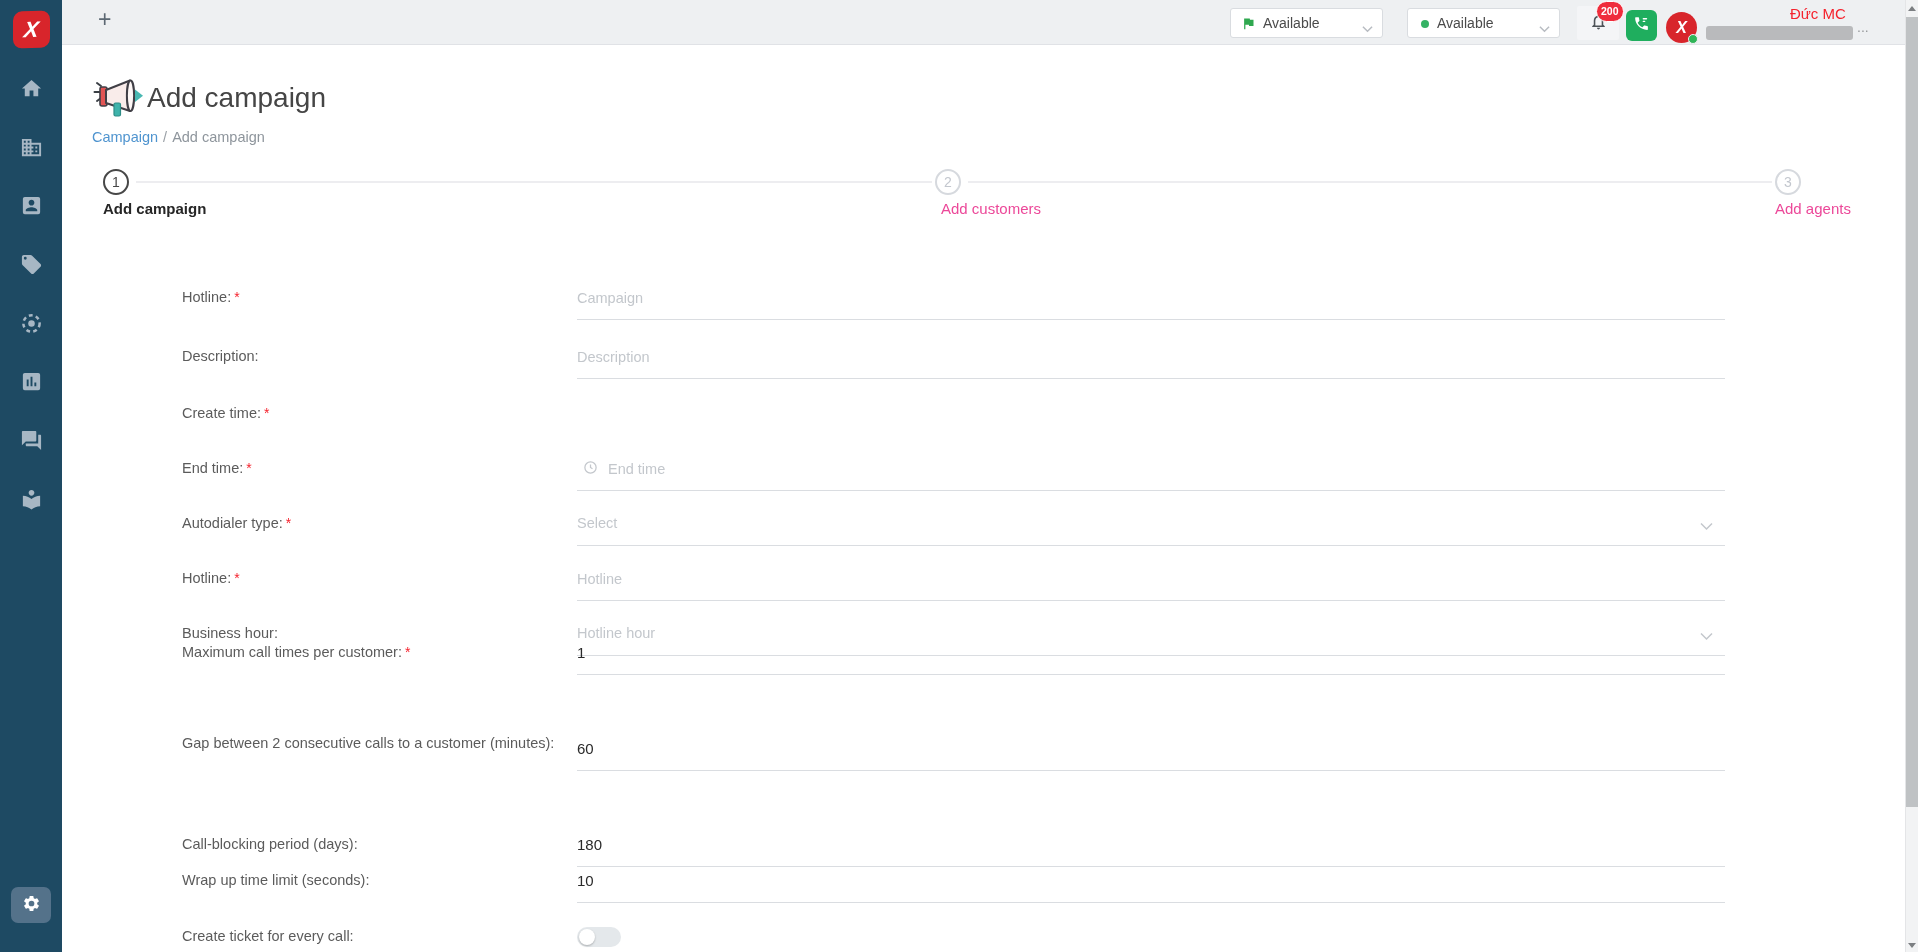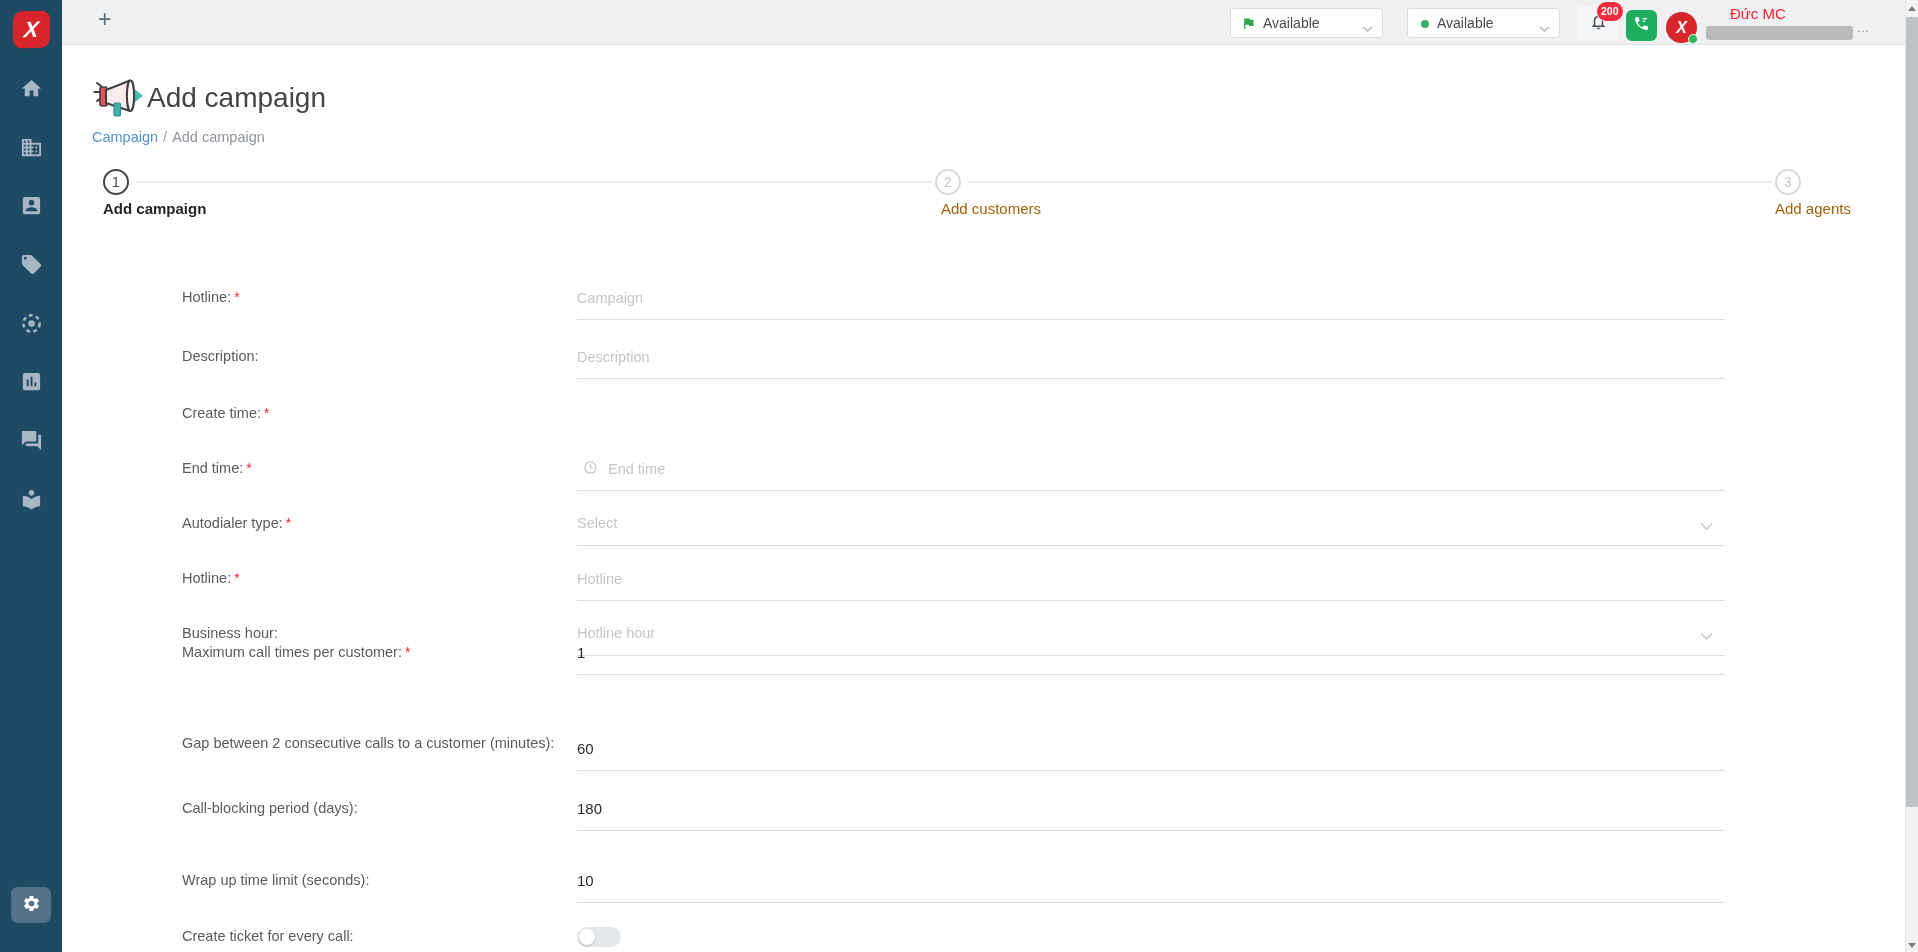--- a/index.html
+++ b/index.html
@@ -45,21 +45,21 @@
   .page-title { position:absolute; left:147px; top:82px; font-size:28px; color:#454545; font-weight:400; }
   .crumbs { position:absolute; left:92px; top:129px; font-size:14.5px; }
   .crumb-link { color:#4f94cf; cursor:pointer; }
   .crumb-sep { color:#9aa0a6; margin:0 5px; }
   .crumb-cur { color:#8e959c; }
 
   
   .step-circle { position:absolute; top:169px; width:26px; height:26px; border-radius:50%; border:2px solid #d6d9de; color:#c3c7ce; font-size:14px; text-align:center; line-height:23px; background:#fff; z-index:2; }
   .step-circle.active { border-color:#474747; color:#474747; font-weight:500; }
   .step-line { position:absolute; top:181px; height:2px; background:#ededf0; }
-  .step-label { position:absolute; top:200px; font-size:15px; color:#a16207; }
+  .step-label { position:absolute; top:200px; font-size:15px; color:#ec4899; }
   .step-label.active { color:#262626; font-weight:bold; }
 
   
   .frow { position:absolute; left:182px; width:1543px; height:45px; }
   .flabel { position:absolute; left:0; top:0; width:392px; line-height:45px; font-size:14.5px; color:#5b5b5b; }
   .flabel.two-line { line-height:21px; padding-top:7px; }
   .req { color:#f5222d; margin-left:3px; font-size:14px; }
   .fctrl { position:absolute; left:395px; top:0; width:1148px; height:45px; border-bottom:1px solid #dadde1; }
   .fctrl input { width:100%; height:44px; border:0; outline:none; background:transparent; font-family:"Liberation Sans", sans-serif; font-size:15px; color:#2a2a2a; padding:0; }
   .fctrl input::placeholder { color:#c3c7cc; font-size:14.5px; }
@@ -162,21 +162,21 @@
             <path d="M6.62 10.79c1.44 2.83 3.76 5.14 6.59 6.59l2.2-2.2c.27-.27.67-.36 1.02-.24 1.12.37 2.33.57 3.57.57.55 0 1 .45 1 1V20c0 .55-.45 1-1 1-9.39 0-17-7.61-17-17 0-.55.45-1 1-1h3.5c.55 0 1 .45 1 1 0 1.25.2 2.45.57 3.57.11.35.03.74-.25 1.02l-2.2 2.2z"></path>
             <rect x="13.6" y="4.2" width="6.4" height="2" rx="1"></rect>
             <rect x="13.6" y="8" width="3.8" height="2" rx="1"></rect>
           </svg></span>
     </div>
 
     <div class="avatar" style="left:1604px">
       <span>X</span>
       <span class="status"></span>
     </div>
-    <div class="uname" style="left:1668px">Đức MC</div>
+    <div class="uname" style="left:1728px">Đức MC</div>
     <div class="redact" style="left:1644px"></div>
     <div class="udots" style="left:1795px">...</div>
   </div>
 
   <div class="sb">
     <div class="sb-up"></div>
     <div class="sb-thumb"></div>
     <div class="sb-down"></div>
   </div>
 
@@ -268,21 +268,21 @@
     </div>
   </div>
 
   <div class="frow" style="top:726px">
     <div class="flabel two-line"><span>Gap between 2 consecutive calls to a customer (minutes):</span></div>
     <div class="fctrl">
       <input type="text" value="60" style="">
     </div>
   </div>
 
-  <div class="frow" style="top:786px">
+  <div class="frow" style="top:822px">
     <div class="flabel"><span>Call-blocking period (days):</span></div>
     <div class="fctrl">
       <input type="text" value="180" style="">
     </div>
   </div>
 
   <div class="frow" style="top:858px">
     <div class="flabel"><span>Wrap up time limit (seconds):</span></div>
     <div class="fctrl">
       <input type="text" value="10" style="">

